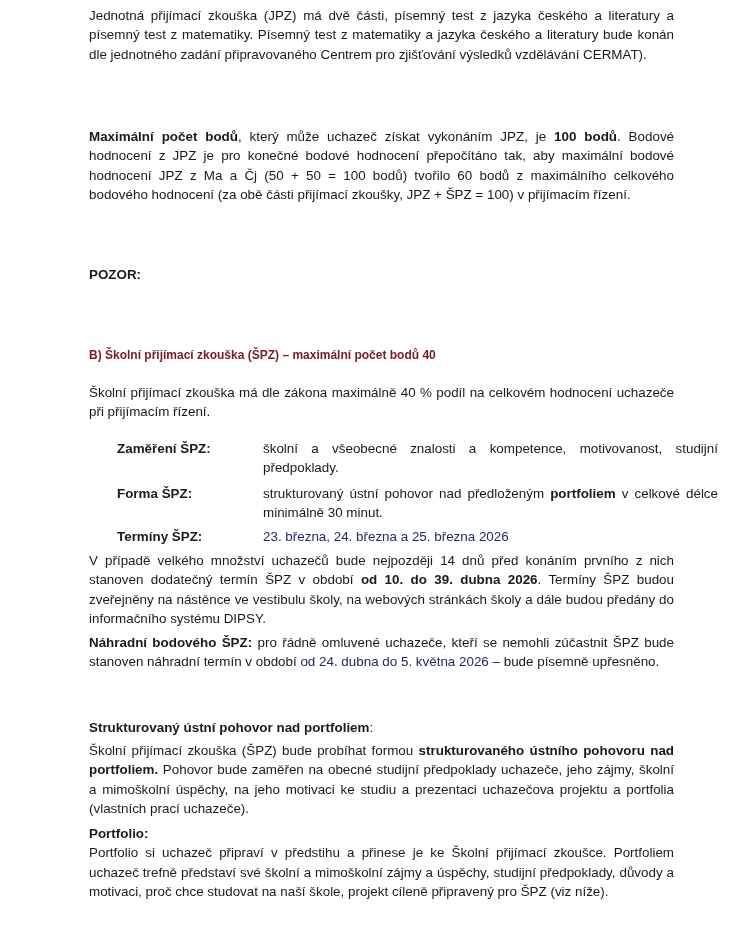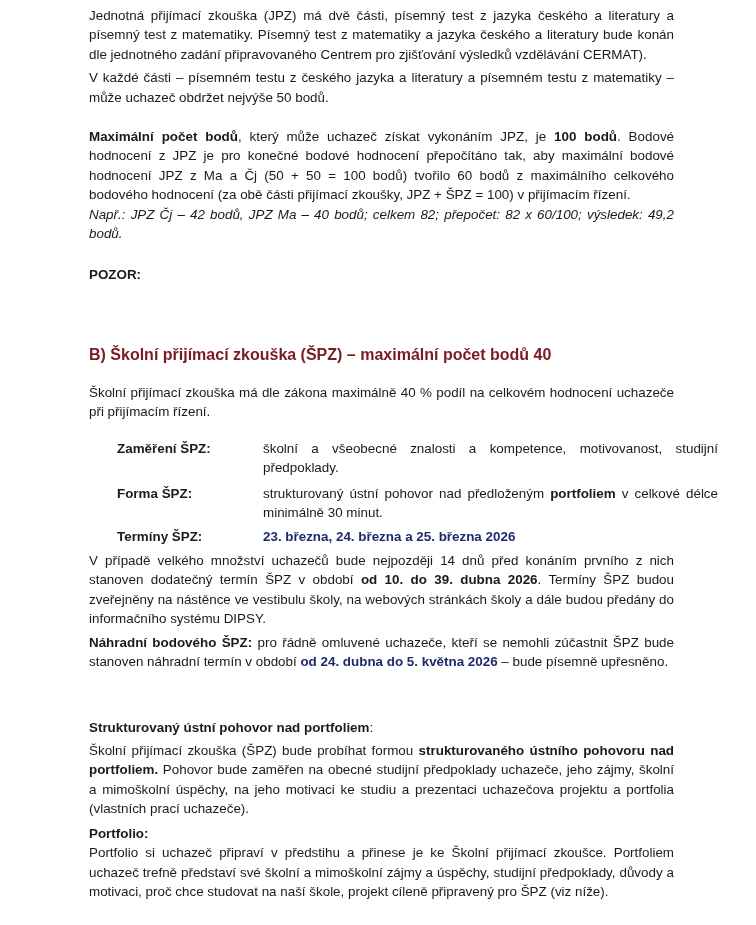--- a/index.html
+++ b/index.html
@@ -7,40 +7,38 @@
     width: 756px; height: 925px; overflow: hidden;
     font-family: "Liberation Sans", sans-serif;
     font-size: 13.4px; color: #1a1a1a;
   }
   .page { position: relative; width: 720px; height: 925px; border-radius: 8px; }
   .blk { position: absolute; left: 89px; width: 585px; line-height: 19.4px; text-align: justify; }
   .blk p { margin: 0; }
   .b { font-weight: bold; }
   .i { font-style: italic; }
   .u { text-decoration: underline; }
-  .blue { color: #1f2a6e; font-weight: bold; }
-  .heading-b { color: #7a1a22; font-weight: bold; font-size: 16px; line-height: 22px; text-align: left; }
+  .blue { color: #1f2a6e; font-weight: normal; }
+  .heading-b { color: #7a1a22; font-weight: bold; font-size: 12px; line-height: 22px; text-align: left; }
   .row { position: absolute; left: 89px; width: 585px; line-height: 19.4px; }
   .row .lbl { position: absolute; left: 0; top: 0; font-weight: bold; margin-left: 28px; }
   .row .val { position: absolute; left: 130px; width: 455px; text-align: justify; margin-left: 44px; }
   .subhead { font-weight: bold; margin-top: 48px; }
 </style>
 </head>
 <body>
 
 <div class="page">
 
   <div class="blk" style="top:6px;">
     <p>Jednotná přijímací zkouška (JPZ) má dvě části, písemný test z jazyka českého a literatury a písemný test z matematiky. Písemný test z matematiky a jazyka českého a literatury bude konán dle jednotného zadání připravovaného Centrem pro zjišťování výsledků vzdělávání CERMAT).</p>
-    <p style="margin-top:4px;">V každé části – písemném testu z českého jazyka a literatury a písemném testu z matematiky – může uchazeč obdržet nejvýše 50 bodů.</p>
   </div>
 
   <div class="blk" style="top:127px;">
     <p><span class="b">Maximální počet bodů</span><span>, který může uchazeč získat vykonáním JPZ, je </span><span class="b">100 bodů</span><span>. Bodové hodnocení z  JPZ je pro konečné bodové hodnocení přepočítáno  tak,  aby maximální  bodové hodnocení  JPZ  z  Ma  a  Čj (50 + 50 = 100 bodů) tvořilo 60 bodů z maximálního celkového bodového hodnocení (za obě části přijímací zkoušky, JPZ + ŠPZ = 100) v přijímacím řízení.</span></p>
-    <p class="i">Např.: JPZ Čj – 42 bodů, JPZ Ma – 40 bodů; celkem 82; přepočet: 82 x 60/100; výsledek: 49,2 bodů.</p>
   </div>
 
   <div class="blk" style="top:265px;">
     <p class="b">POZOR:</p>
   </div>
 
   <div class="blk heading-b" style="top:344px;">B)  Školní přijímací zkouška (ŠPZ) – maximální počet bodů 40</div>
 
   <div class="blk" style="top:383px;">Školní přijímací zkouška má dle zákona maximálně 40 % podíl na celkovém hodnocení uchazeče při přijímacím řízení.</div>
 

